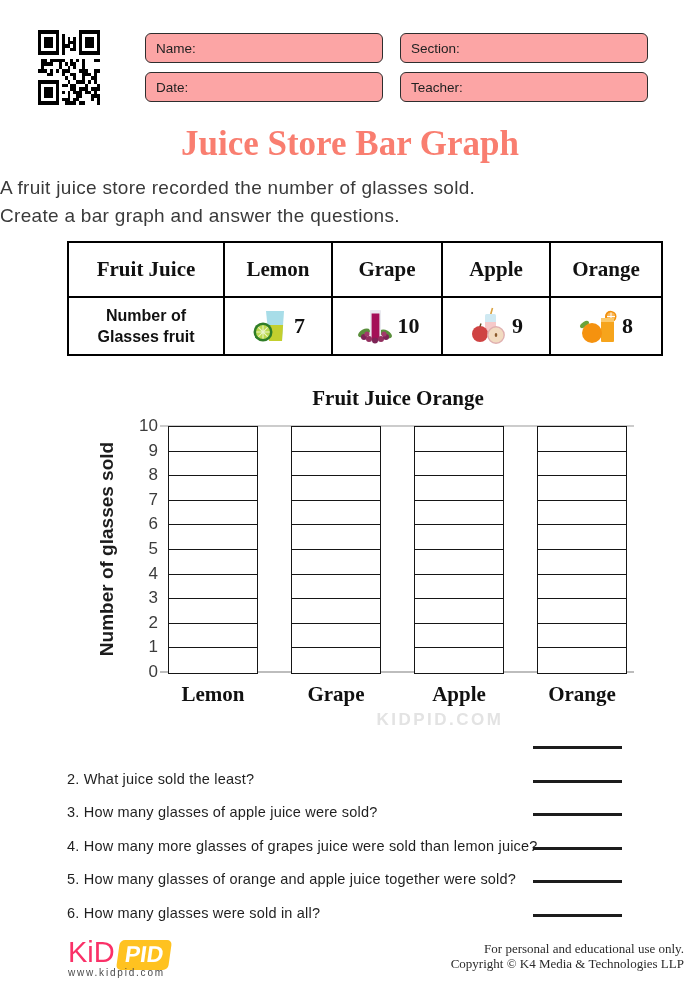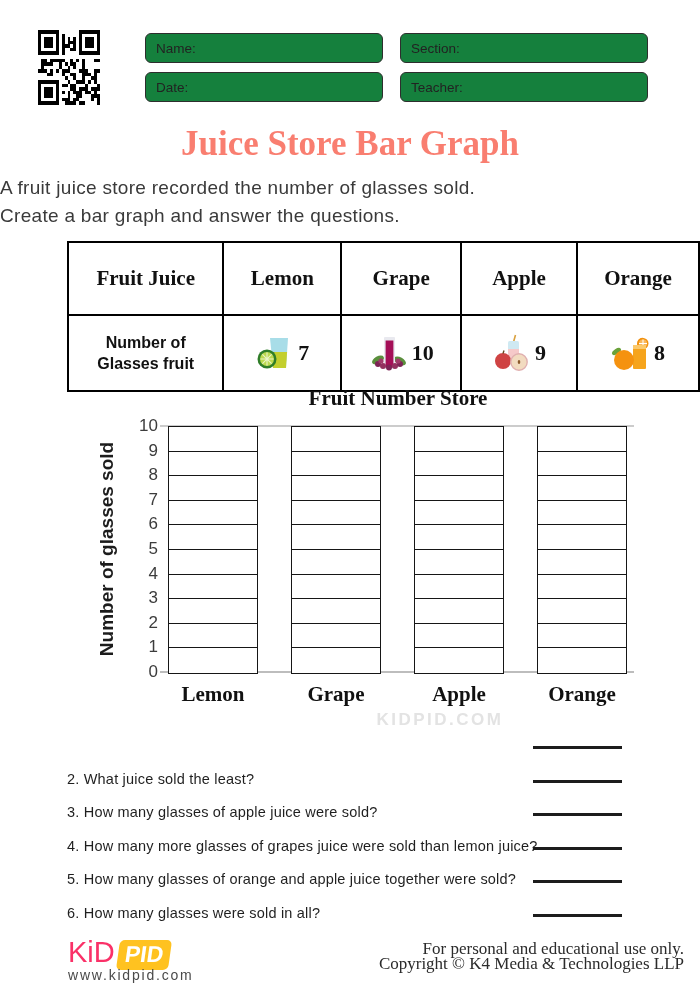--- a/index.html
+++ b/index.html
@@ -2,36 +2,36 @@
 <html><head>
 <meta charset="utf-8">
 <style>
   html,body{margin:0;padding:0;background:#fff;}
   .page{position:relative;width:700px;height:990px;background:#ffffff;
         font-family:"Liberation Sans",sans-serif;overflow:hidden;}
 
   
   .field-box{position:absolute;height:30px;border:1.6px solid #2e2e2e;border-radius:6px;
              display:flex;align-items:center;padding-left:10px;font-size:13.5px;color:#222;
-             background:#15803d;box-sizing:border-box;}
+             background:#fca5a5;box-sizing:border-box;}
   .fb-name{left:145px;top:33px;width:238px;}
   .fb-section{left:400px;top:33px;width:248px;}
   .fb-date{left:145px;top:72px;width:238px;}
   .fb-teacher{left:400px;top:72px;width:248px;}
   .qr{position:absolute;left:38px;top:30px;width:62px;height:75px;}
 
   
   .title{position:absolute;top:124px;left:0;width:700px;text-align:center;
          font-family:"Liberation Serif",serif;font-weight:bold;font-size:35px;color:#f97e70;}
   .intro{position:absolute;top:174px;left:0;width:700px;text-align:left;
          font-size:19px;color:#3a3a3a;line-height:28px;letter-spacing:.3px;}
 
   
   table.data{position:absolute;left:67px;top:241px;border-collapse:collapse;background:#fff;}
-  table.data td,table.data th{border:2px solid #000;text-align:center;vertical-align:middle;padding:11px;}
+  table.data td,table.data th{border:2px solid #000;text-align:center;vertical-align:middle;padding:2px;}
   table.data th{font-family:"Liberation Serif",serif;font-size:21px;font-weight:bold;height:49px;color:#111;}
   .c0{width:150px;} .c1{width:102px;} .c2{width:104px;} .c3{width:102px;} .c4{width:106px;}
   .rowlabel{font-family:Liberation Sans, sans-serif;font-size:16px;font-weight:bold;line-height:21px;height:52px;color:#111;}
   .valcell{height:52px;}
   .valwrap{display:flex;align-items:center;justify-content:center;gap:3px;}
   .valwrap svg{width:40px;height:40px;}
   .valnum{font-family:"Liberation Serif",serif;font-size:22px;font-weight:bold;color:#111;}
 
   
   .chart-title{position:absolute;top:386px;left:168px;width:460px;text-align:center;
@@ -53,23 +53,23 @@
   .questions{position:absolute;left:67px;top:0;width:556px;}
   .qrow{position:absolute;left:0;width:556px;height:22px;}
   .qtext{font-size:14.5px;color:#1f1f1f;letter-spacing:.2px;}
   .qblank{position:absolute;right:1px;top:10px;width:89px;height:0;border-bottom:3px solid #1c1c1c;}
 
   
   .logo{position:absolute;left:68px;top:936px;white-space:nowrap;}
   .logo-kid{font-size:29px;font-weight:400;color:#fa3168;letter-spacing:0;text-align:right;}
   .logo-pid{display:inline-block;font-size:23px;font-weight:800;color:#fff;background:#ffc220;
             border-radius:5px;padding:1px 7px 2px;transform:skewX(-8deg);margin-left:3px;}
-  .website{position:absolute;left:68px;top:967px;font-size:14px;letter-spacing:1.8px;color:#4a4a4a;}
+  .website{position:absolute;left:68px;top:967px;font-size:10px;letter-spacing:1.8px;color:#4a4a4a;}
   .footer-right{position:absolute;right:16px;top:941px;text-align:right;
-                font-family:"Liberation Serif",serif;font-size:17px;color:#2b2b2b;line-height:15px;}
+                font-family:"Liberation Serif",serif;font-size:13px;color:#2b2b2b;line-height:15px;}
 </style>
 </head>
 <body>
 
 <div class="page">
 
   <div class="qr"><svg width="62" height="75" viewBox="0 0 21 21" preserveAspectRatio="none" shape-rendering="crispEdges">
         <g fill="#000">
           <rect x="8" y="1" width="1" height="1"></rect>
           <rect x="8" y="2" width="1" height="1"></rect>
@@ -289,21 +289,21 @@
             <ellipse cx="5.5" cy="18.5" rx="5" ry="2.6" fill="#6aa23a" transform="rotate(-32 5.5 18.5)"></ellipse>
             <circle cx="13" cy="27" r="10" fill="#f5920f"></circle>
           </svg>
           <span class="valnum">8</span>
         </div>
       </td>
     </tr>
   </tbody>
     </table>
 
-  <div class="chart-title">Fruit Number Store</div>
+  <div class="chart-title">Fruit Juice Orange</div>
   <div class="ylab">Number of glasses sold</div>
   <div class="axline" style="top:425px"></div>
   <div class="axline" style="top:671px;background:#bdbdbd"></div>
   <div id="yticks">
       <div class="ytick" style="top: 416px;">10</div>
       <div class="ytick" style="top: 440.6px;">9</div>
       <div class="ytick" style="top: 465.2px;">8</div>
       <div class="ytick" style="top: 489.8px;">7</div>
       <div class="ytick" style="top: 514.4px;">6</div>
       <div class="ytick" style="top: 539px;">5</div>

